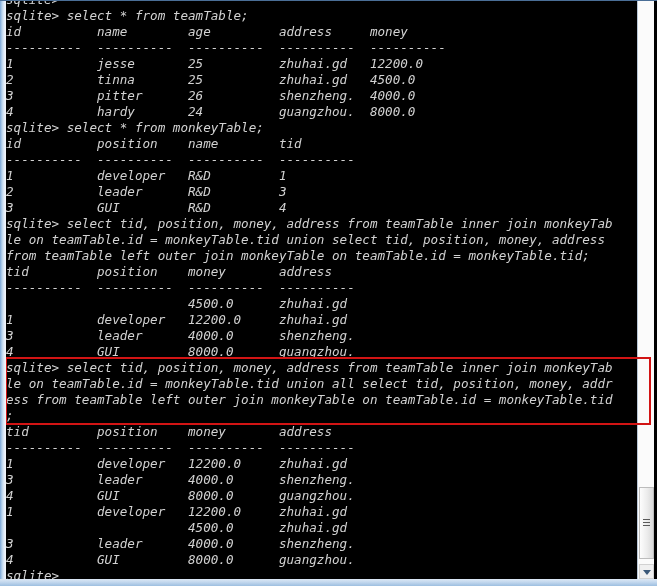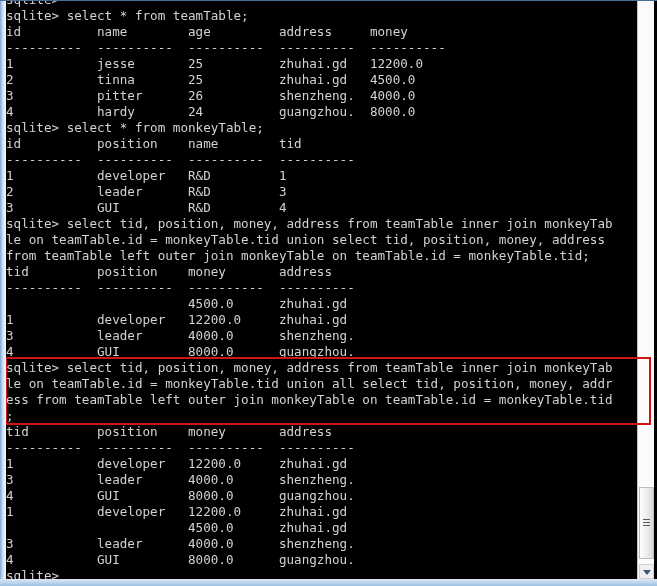--- a/index.html
+++ b/index.html
@@ -14,20 +14,21 @@
     font-family: "DejaVu Sans Mono", "Liberation Mono", monospace;
   }
 
   #window {
     position: relative;
     width: 657px;
     height: 586px;
     background: #000000;
     box-sizing: border-box;
     overflow: hidden;
+    font-style: italic;
   }
 
   
   #frame-left {
     position: absolute;
     left: 0; top: 0;
     width: 6px; height: 586px;
     background: linear-gradient(to right, #7ba7d7 0%, #b9d3ec 35%, #e6eef8 70%, #f2f6fb 100%);
     z-index: 40;
   }

